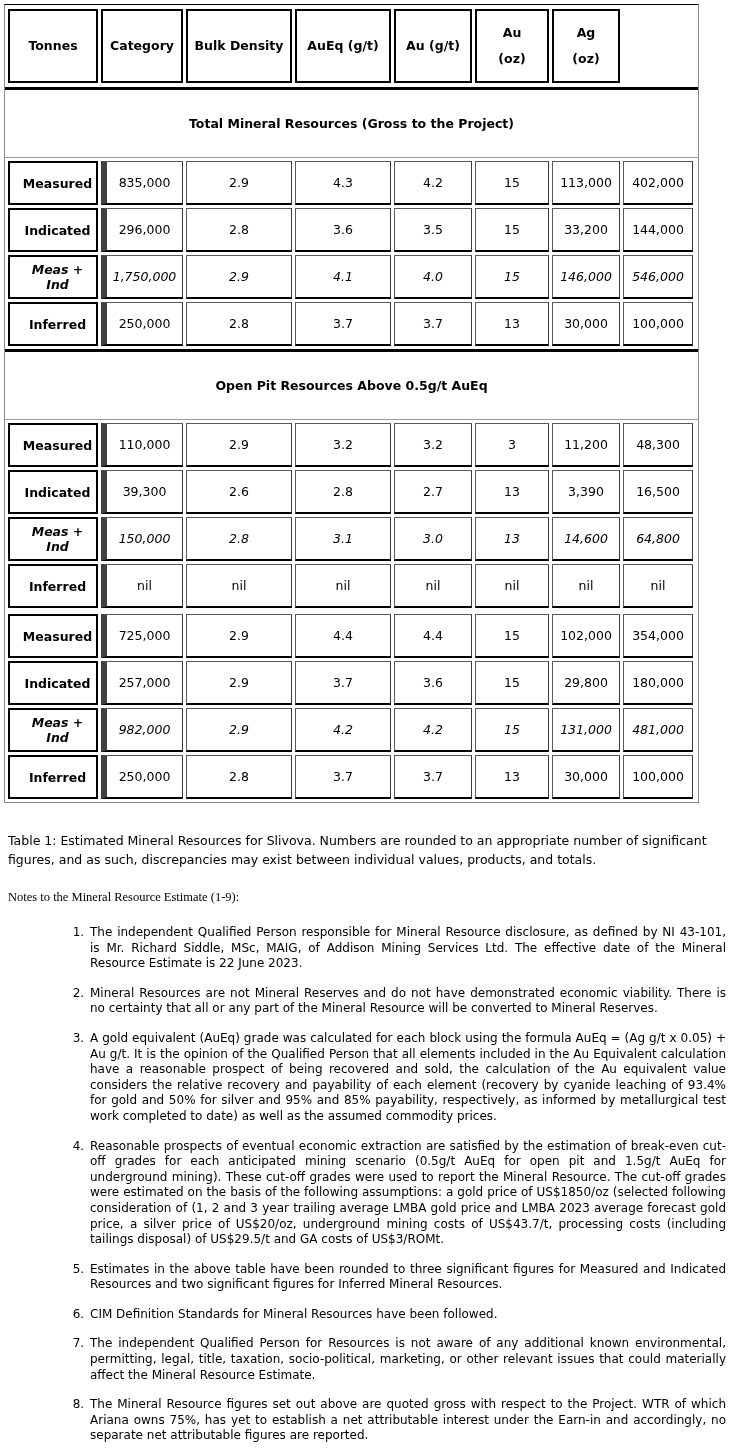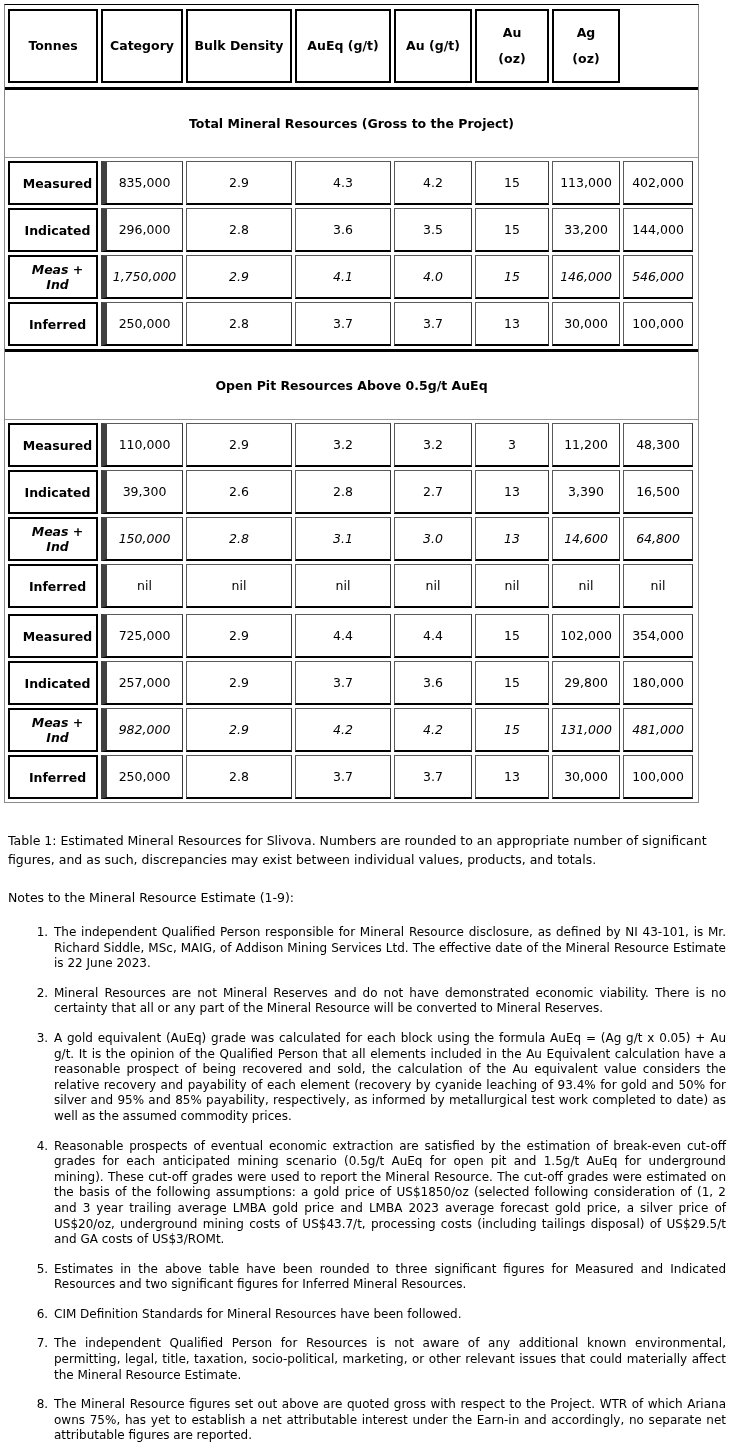--- a/index.html
+++ b/index.html
@@ -18,23 +18,23 @@
   .hcell .sub { margin-top:10px;text-align:right; }
   .catcell { border:2px solid #000; font-weight:bold;padding-left:12px; }
   .valcell { border:1px solid #5a5a5a; border-right-color:#3a3a3a; border-bottom:2px solid #000; }
   .valcell.firstcol { border-left:6px solid #404040; }
   .sectitle { border-top:3px solid #000; border-bottom:1px solid #9a9a9a;
               font-weight:bold; font-size:12.5px; text-align:center; padding:26px 4px; }
   .trow.em .cell { font-style:italic; }
 
   
   .caption { margin:28px 6px 0 4px; font-size:12.5px; line-height:19px; }
-  .notes-head { margin:19px 6px 0 4px; font-size:12.5px; line-height:19px; }
+  .notes-head { margin:19px 6px 0 4px; font-size:12.5px; line-height:19px;font-family:Liberation Serif, serif; }
   ol.notes { margin:18px 0 0 0; padding:0 4px 0 48px; }
-  ol.notes li { font-size:12px; line-height:15.6px; margin-bottom:14px; text-align:justify; padding-left:2px; }
+  ol.notes li { font-size:12px; line-height:15.6px; margin-bottom:14px; text-align:justify; padding-left:2px;margin-left:36px; }
   ol.notes li:last-child { margin-bottom:0; }
 </style>
 </head>
 <body>
 
 <div class="page">
 
   <div class="mrt" id="mineral-table">
     <div class="trow hdrpad" id="header-row">
         <div class="cell hcell">

